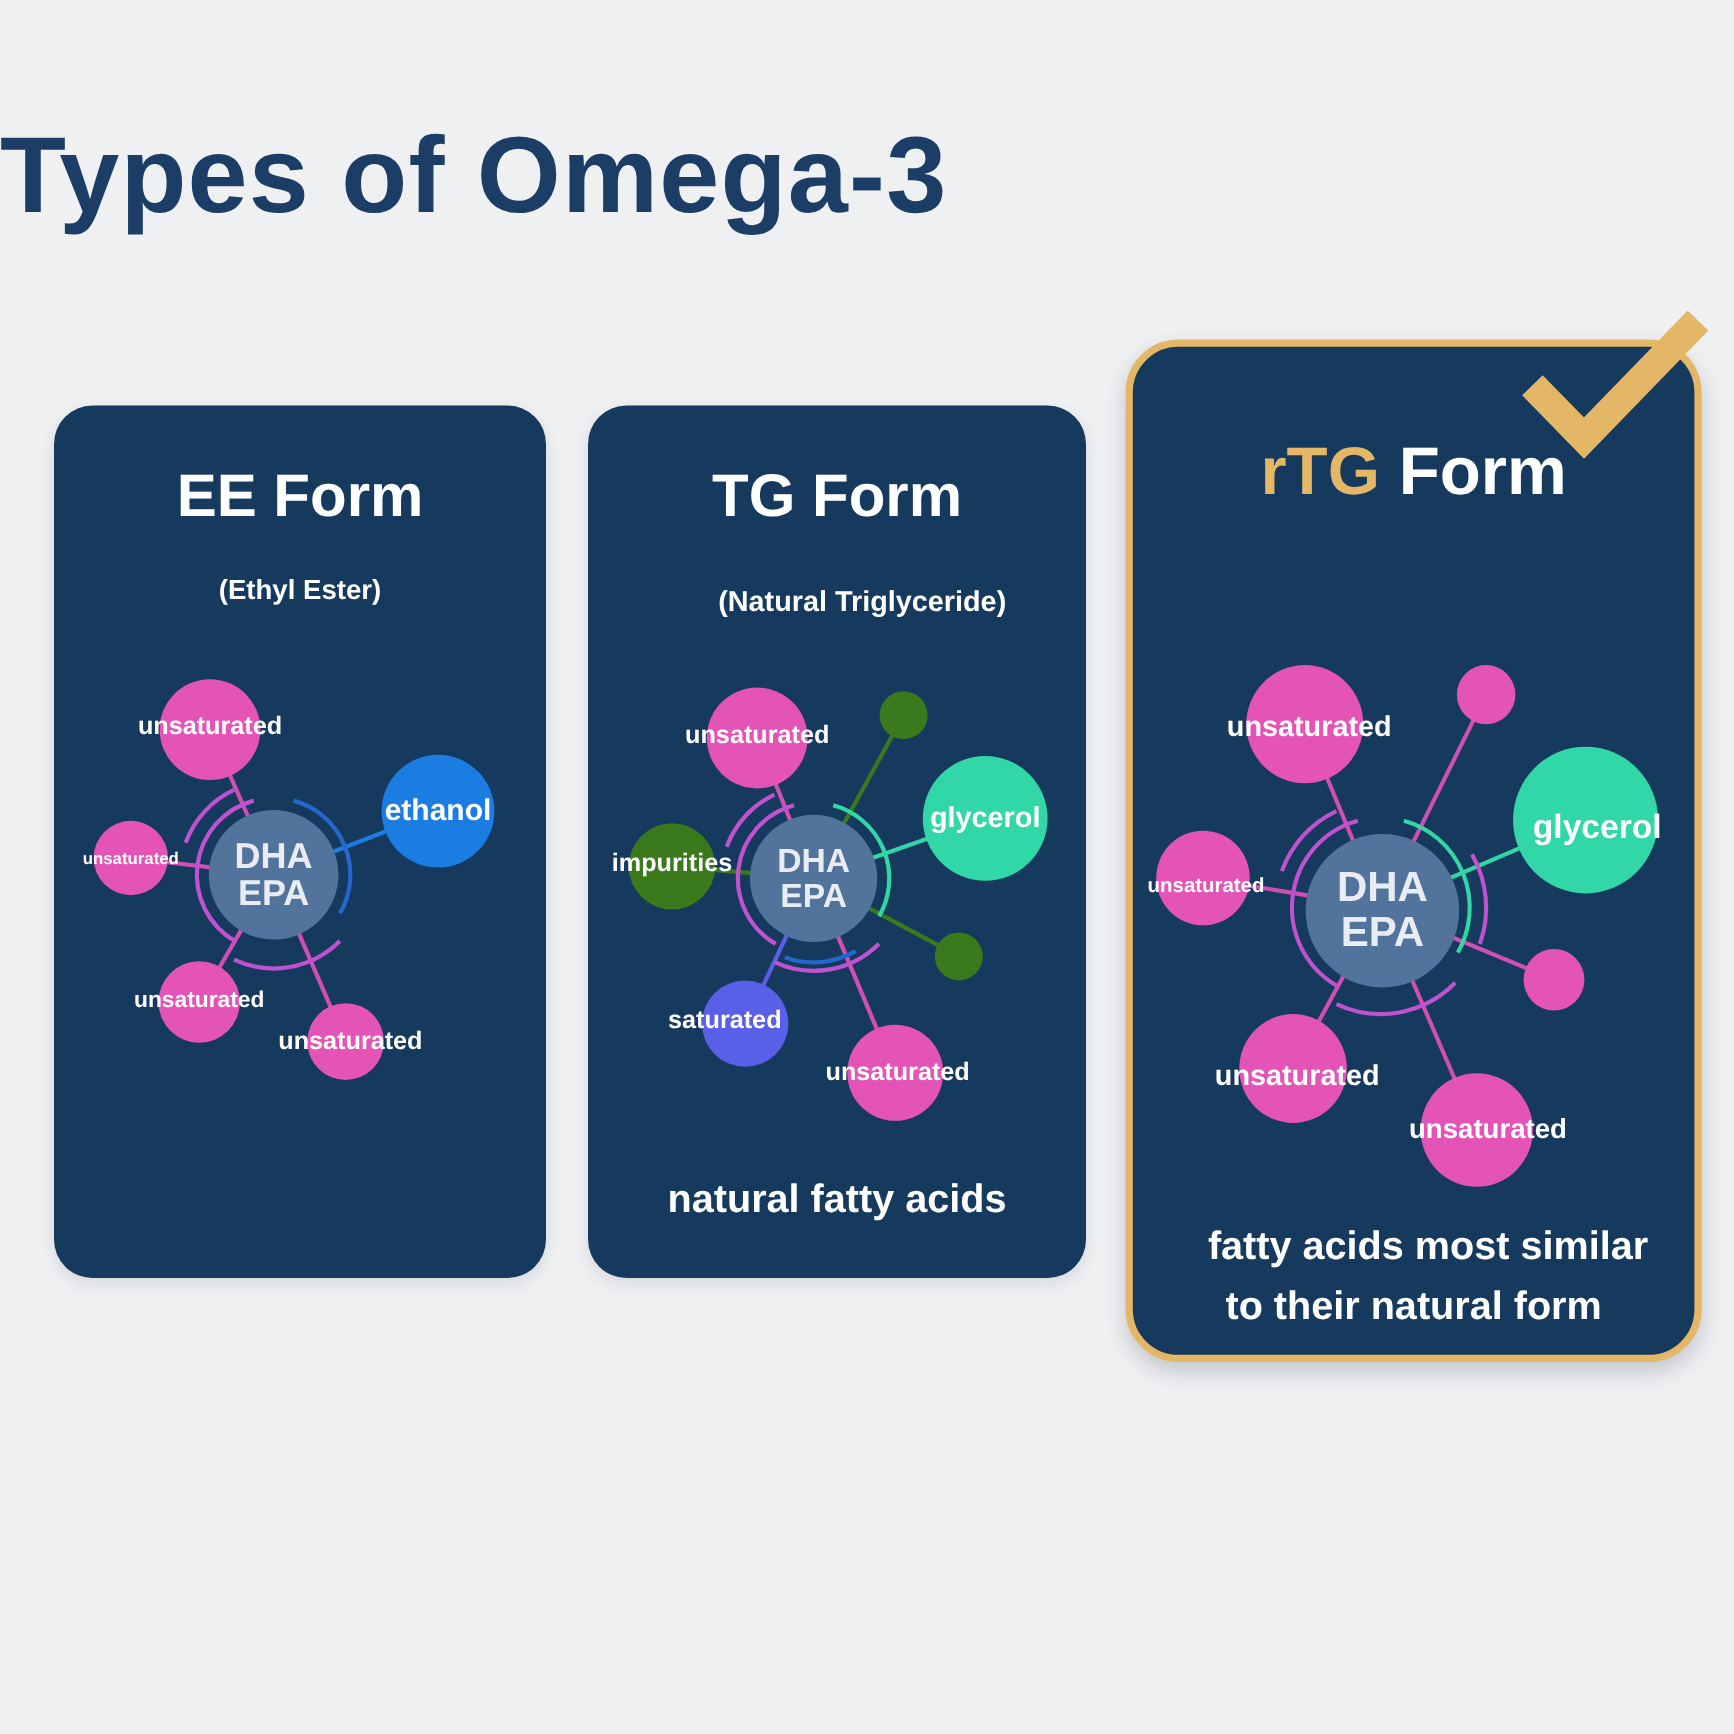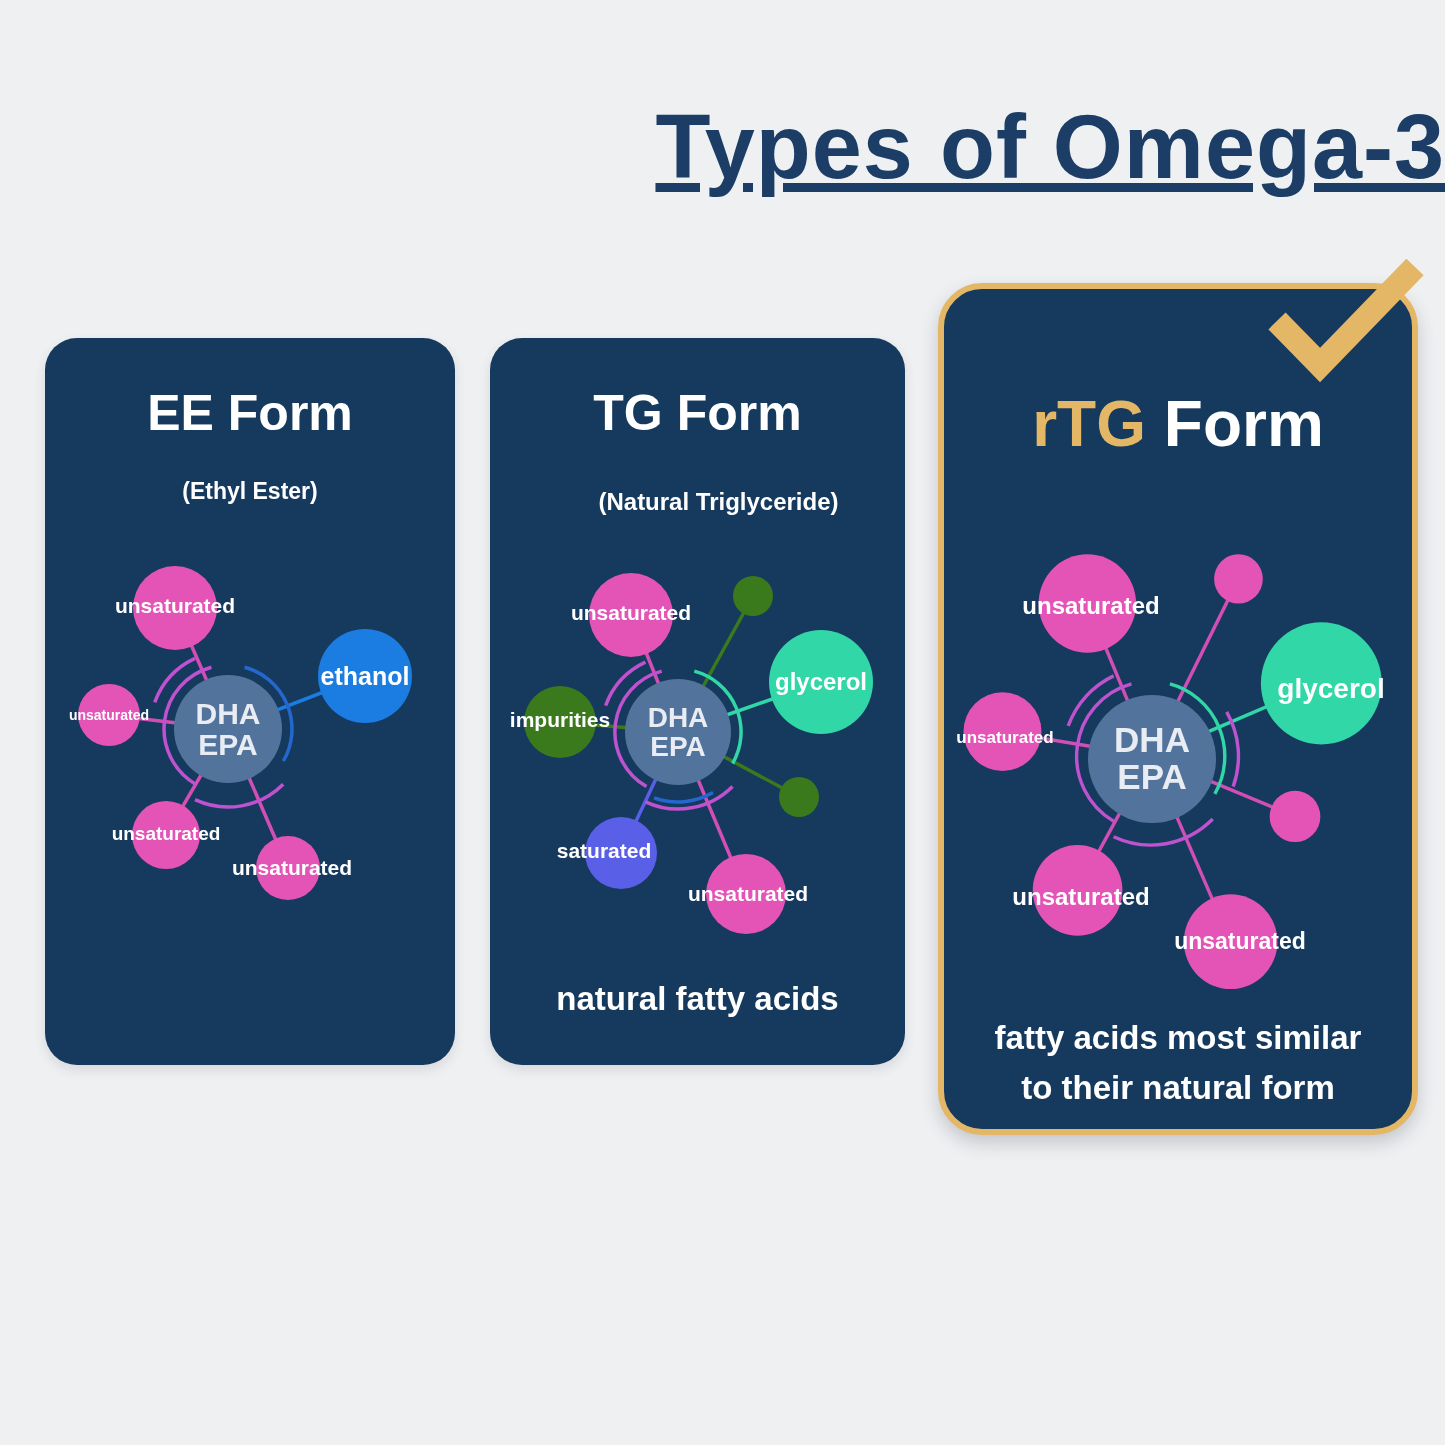--- a/index.html
+++ b/index.html
@@ -5,33 +5,33 @@
   :root{
     --background:#eff0f2; --panel-navy:#16395e; --title-navy:#1c3e66;
     --pink:#e354b6; --pink-line:#d14fb4; --arc-purple:#bf52cf;
     --blue:#1b7ce1; --arc-blue:#2468cf; --teal:#31d7a7;
     --dark-green:#3a7a1c; --violet:#5a5fe8; --slate-center:#52739b;
     --center-text:#e9edf3; --gold:#e4b766; --white:#ffffff;
   }
   *{margin:0;padding:0;box-sizing:border-box;}
   body{background:var(--background);font-family:"Liberation Sans",sans-serif;font-weight:bold;}
   .stage{position:relative;width:1445px;height:1445px;background:var(--background);overflow:hidden;}
-  .main-title{position:absolute;top:96px;left:0;width:100%;text-align:right;
-    font-size:90px;color:var(--title-navy);letter-spacing:1px;text-decoration:underline;}
+  .main-title{position:absolute;top:96px;left:0;width:100%;text-align:left;
+    font-size:90px;color:var(--title-navy);letter-spacing:1px;}
   .caption{position:absolute;top:1276px;left:0;width:100%;text-align:center;
     font-size:46px;color:var(--title-navy);}
   .panel{position:absolute;background:var(--panel-navy);border-radius:32px;
     box-shadow:0 5px 12px rgba(40,50,70,.12);}
   .panel-ee{left:45px;top:338px;width:410px;height:727px;}
   .panel-tg{left:490px;top:338px;width:415px;height:727px;}
   .panel-rtg{left:938px;top:283px;width:480px;height:852px;border:6px solid var(--gold);
     border-radius:44px;box-shadow:0 8px 18px rgba(40,50,70,.22);}
   .panel-title{position:absolute;top:46px;left:0;width:100%;text-align:center;
     font-size:50px;color:var(--white);}
-  .panel-rtg .panel-title{top:98px;font-size:64px;}
+  .panel-rtg .panel-title{top:71px;font-size:56px;}
   .t-accent{color:var(--gold);}
   .t-rest{color:var(--white);margin-left:.28em;}
   .panel-subtitle{position:absolute;top:140px;left:0;width:100%;text-align:center;
     font-size:23px;color:var(--white);}
   .panel-tg .panel-subtitle{top:150px;font-size:24px;padding-left:42px;}
   .panel-rtg .panel-subtitle{top:178px;font-size:26px;}
   .diagram{position:absolute;inset:0;}
   .diagram svg{position:absolute;left:0;top:0;}
   .ln{fill:none;stroke-width:3.5px;}
   .ln-pink{stroke:var(--pink-line);}
@@ -164,19 +164,19 @@
       </svg>
       <div class="center-circle" style="left:144px;top:406px;width:128px;height:128px;font-size:35px;">
         <span>DHA</span>
         <span>EPA</span>
       </div>
       <span class="lbl" style="left:147px;top:317px;font-size:24px;">unsaturated</span>
       <span class="lbl" style="left:387px;top:400px;font-size:28px;">glycerol</span>
       <span class="lbl" style="left:61px;top:449px;font-size:17px;">unsaturated</span>
       <span class="lbl" style="left:137px;top:608px;font-size:24px;">unsaturated</span>
       <span class="lbl" style="left:296px;top:652px;font-size:23px;">unsaturated</span>
-      <div class="note" style="top:730px;">fatty acids most similar</div>
+      <div class="note" style="top:730px;margin-left:12px;">fatty acids most similar</div>
       <div class="note" style="top:780px;">to their natural form</div>
     </div>
   </section>
 
 
 </div>
 
 </body></html>

